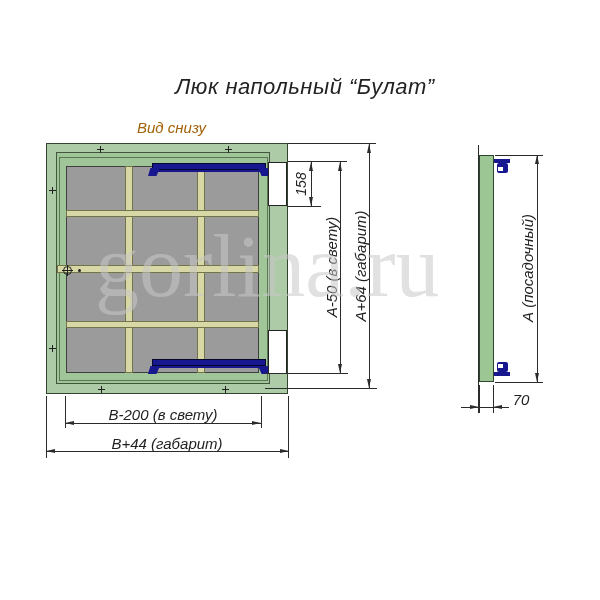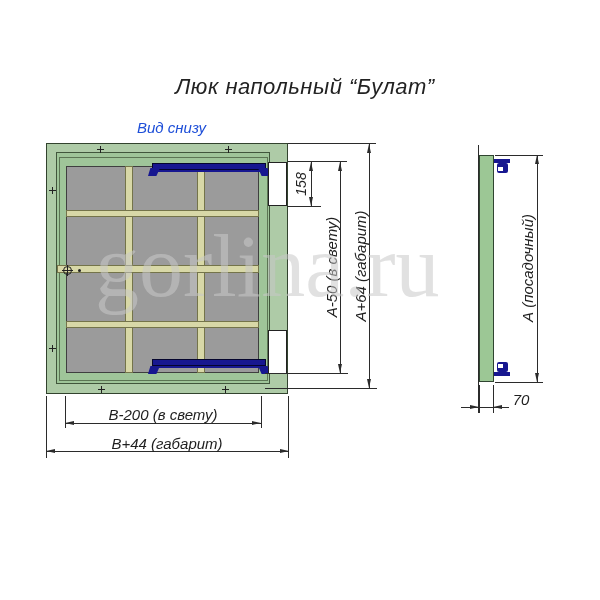--- a/index.html
+++ b/index.html
@@ -21,21 +21,21 @@
   .ln{background:#2b2b2b;}
   
   .arr{width:0;height:0;position:absolute;}
   .arrU{border-left:2px solid transparent;border-right:2px solid transparent;border-bottom:9px solid #2b2b2b;}
   .arrD{border-left:2px solid transparent;border-right:2px solid transparent;border-top:9px solid #2b2b2b;}
   .arrL{border-top:2px solid transparent;border-bottom:2px solid transparent;border-right:9px solid #2b2b2b;}
   .arrR{border-top:2px solid transparent;border-bottom:2px solid transparent;border-left:9px solid #2b2b2b;}
   
   .title{left:305px;top:87px;transform:translate(-50%,-50%);white-space:nowrap;
          font-style:italic;font-size:22px;letter-spacing:.5px;color:#222;}
-  .viewlabel{left:137px;top:119px;font-style:italic;font-size:15px;color:#1d4ed8;white-space:nowrap;}
+  .viewlabel{left:137px;top:119px;font-style:italic;font-size:15px;color:#a16207;white-space:nowrap;}
   .dimlabel{transform:translate(-50%,-50%);white-space:nowrap;font-style:italic;
             font-size:15px;color:#1f1f1f;}
   .vlabel{transform:translate(-50%,-50%) rotate(-90deg);white-space:nowrap;font-style:italic;
           font-size:15px;color:#1f1f1f;}
   .small{font-size:14px;}
   
   .cross{width:7px;height:7px;}
   .cross::before{content:"";position:absolute;left:3px;top:0;width:1px;height:7px;background:#222;}
   .cross::after{content:"";position:absolute;left:0;top:3px;width:7px;height:1px;background:#222;}
   

